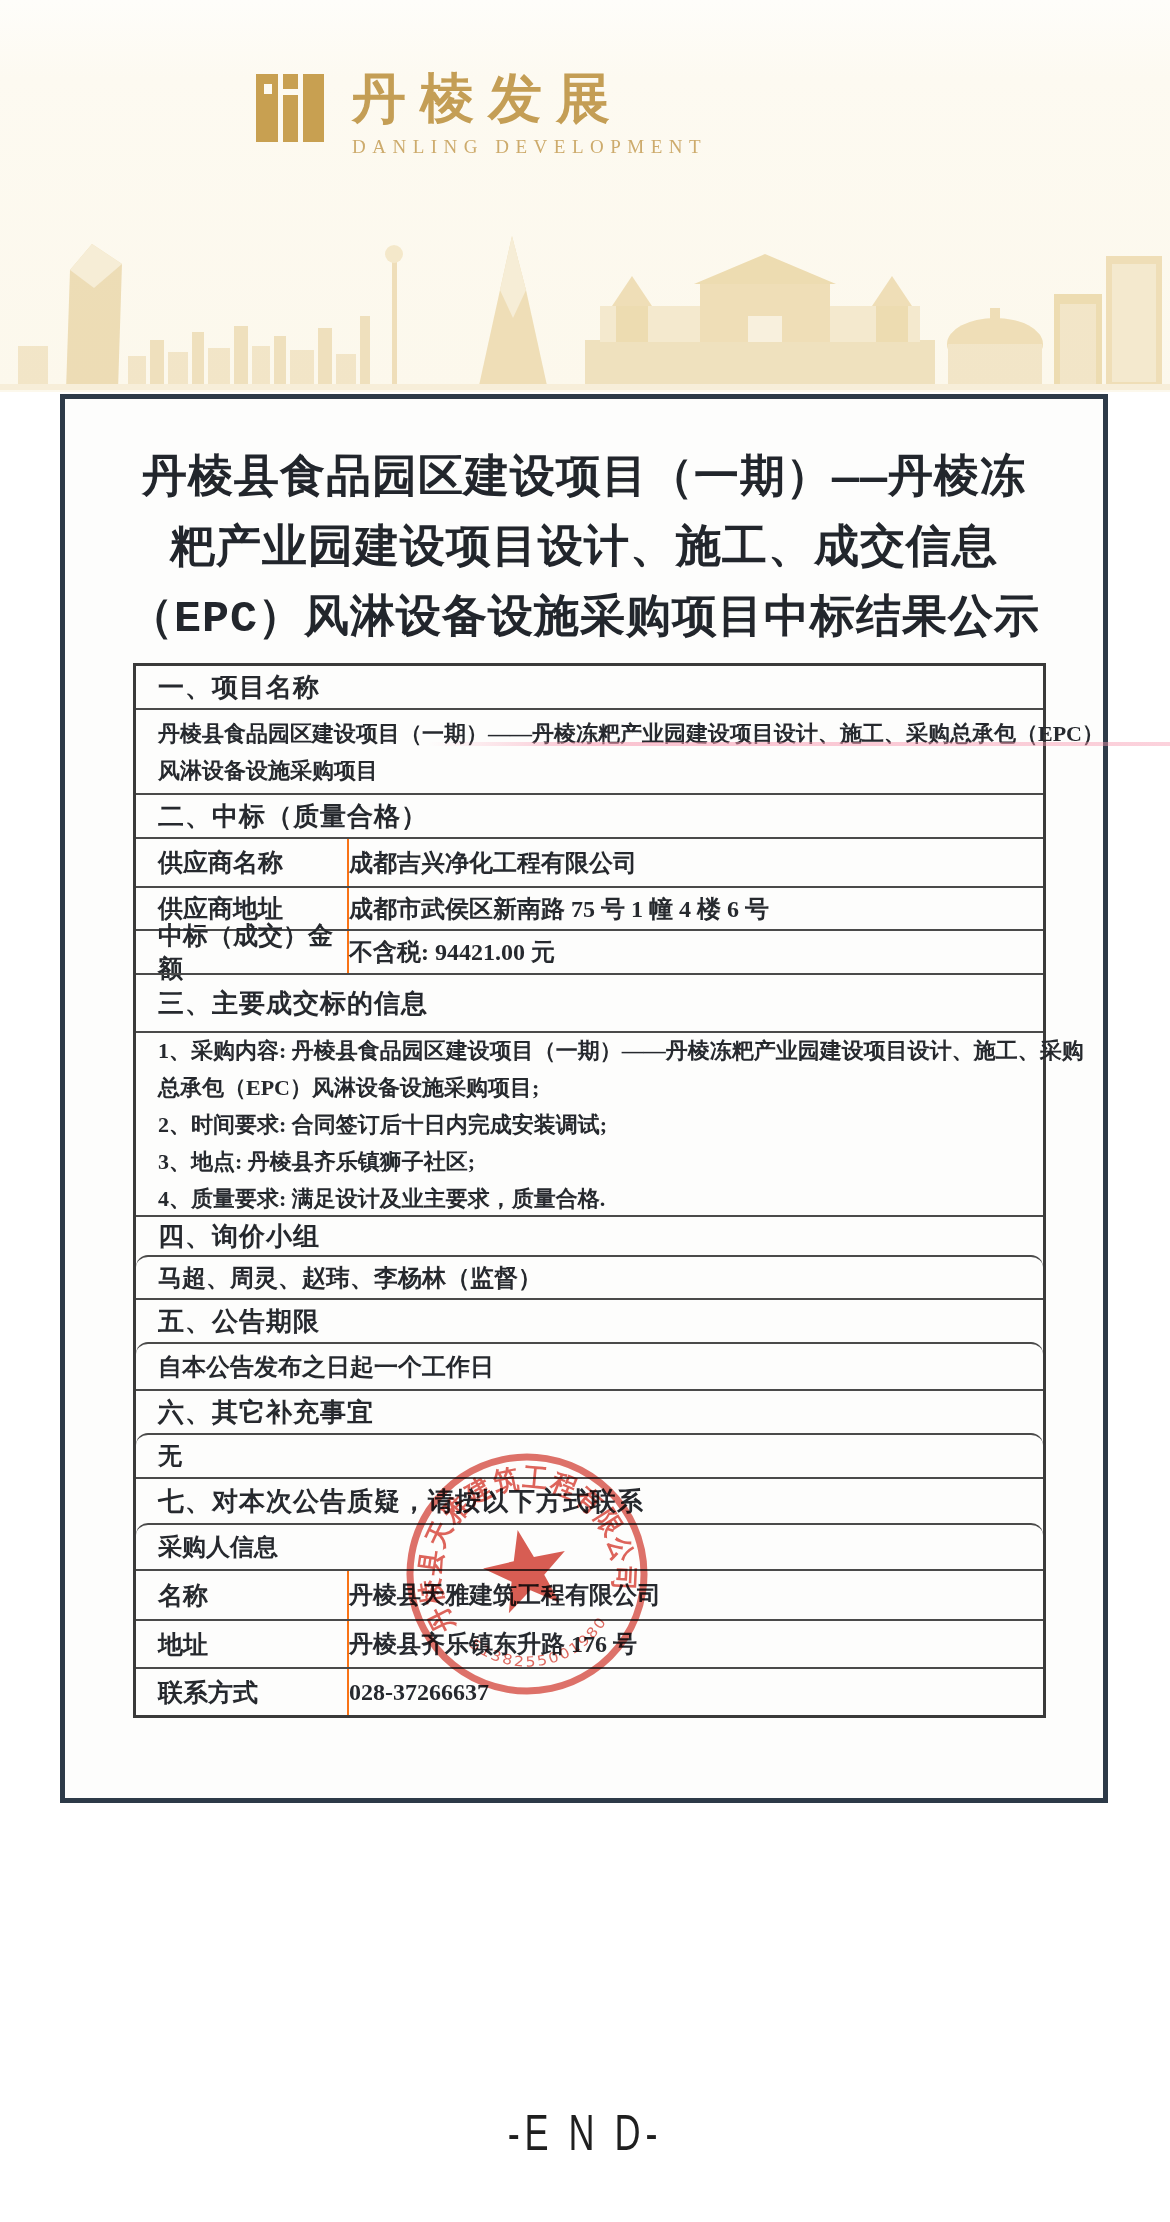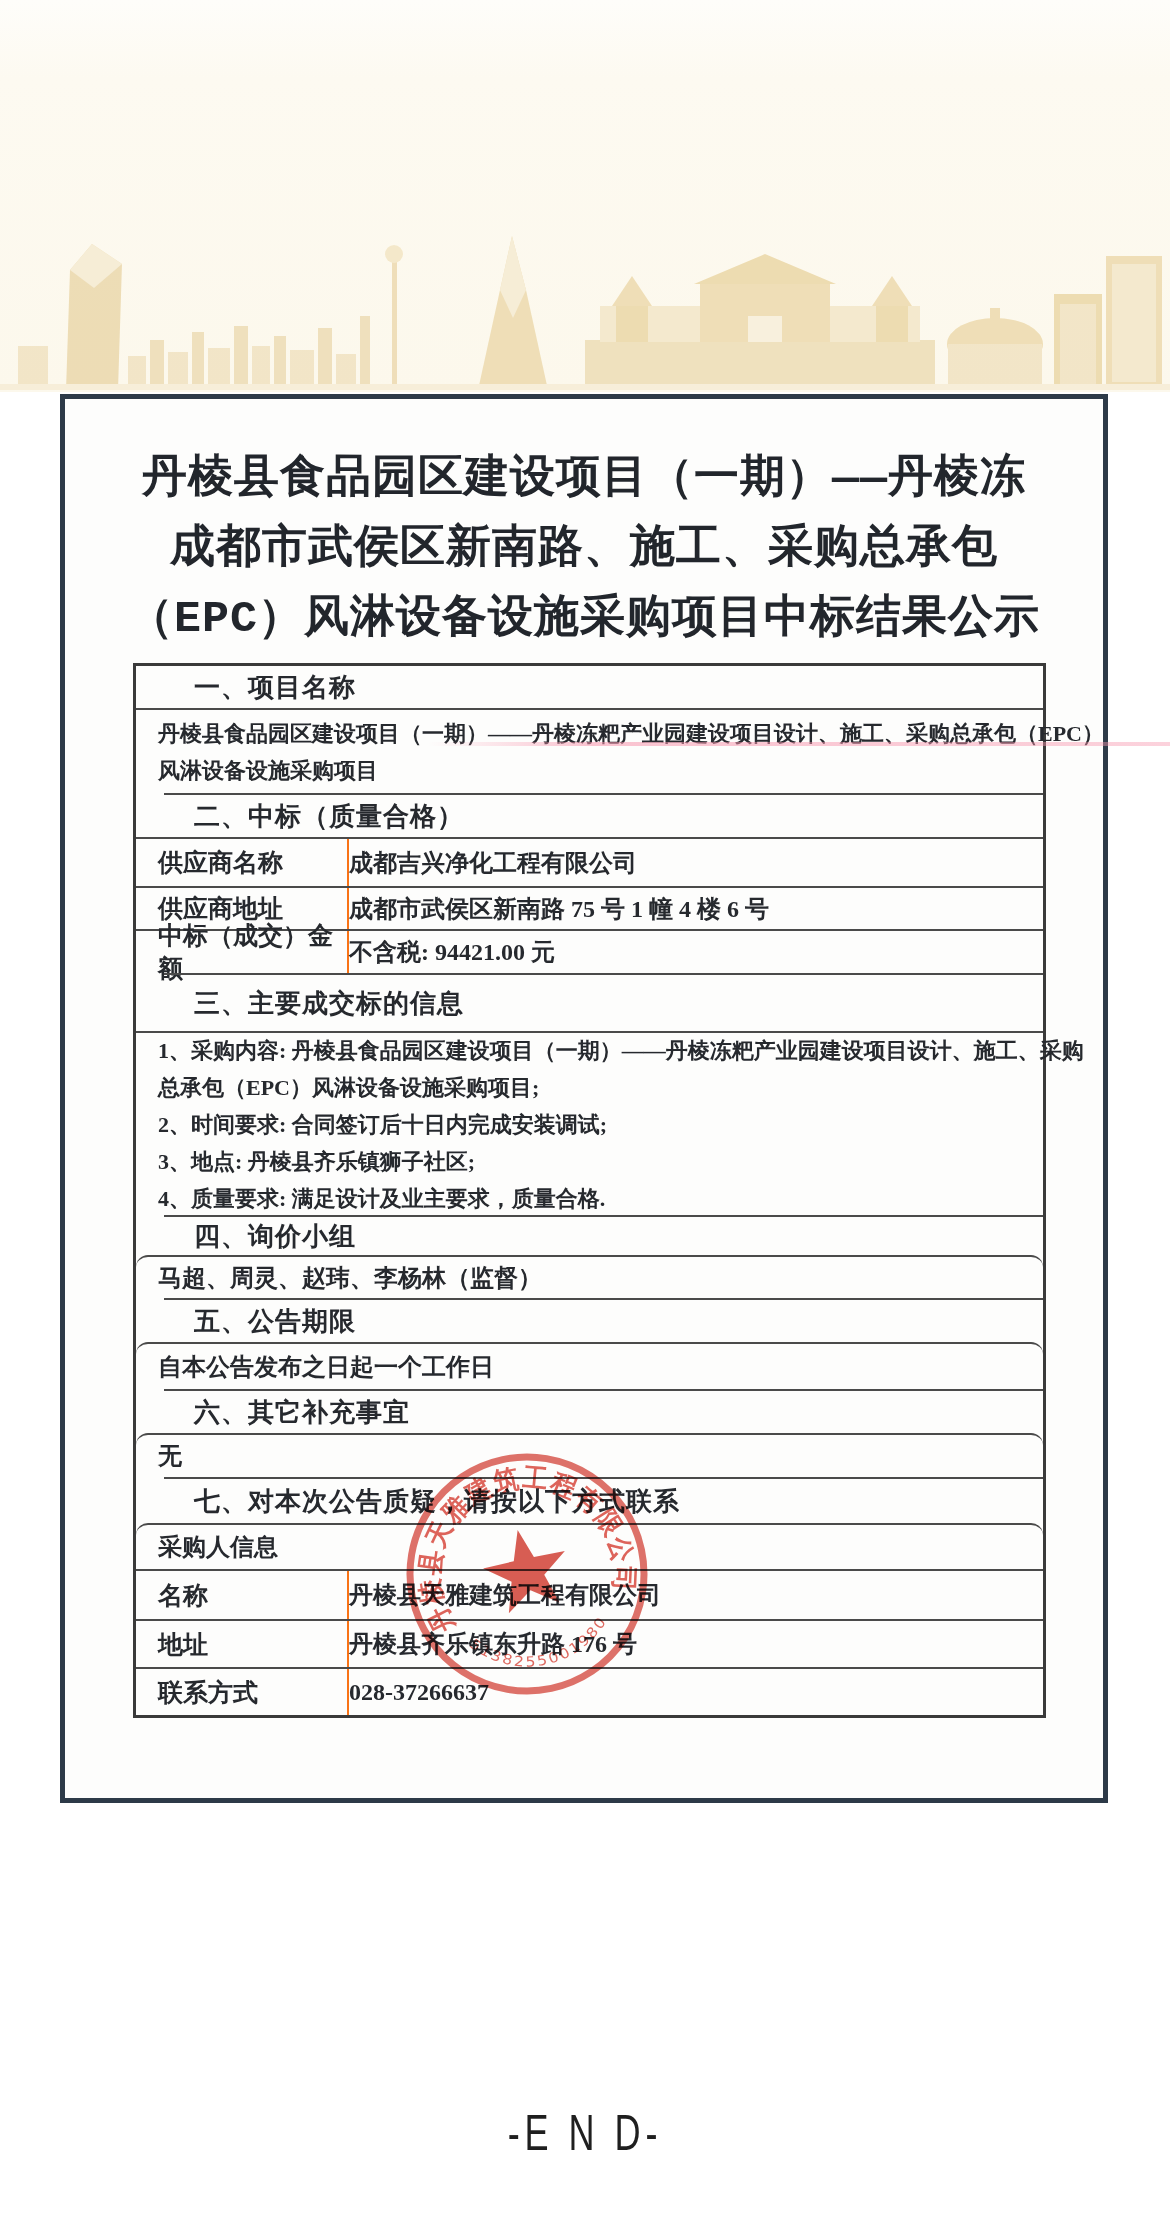--- a/index.html
+++ b/index.html
@@ -22,21 +22,21 @@
   .doc-frame{position:absolute;left:60px;top:394px;width:1048px;height:1409px;
     box-sizing:border-box;border:5px solid #2d3a48;background:#fdfdfc;}
   .doc-title{position:absolute;left:0;top:46px;width:100%;text-align:center;
     font-size:45px;font-weight:700;line-height:70px;color:#22262c;letter-spacing:1px;}
   .doc-title .tline{display:block;font-family:Liberation Mono, monospace;}
   
   .tbl{position:absolute;left:68px;top:264px;width:913px;box-sizing:border-box;
     border:3px solid #3a3a3a;background:transparent;}
   .tr{box-sizing:border-box;border-top:2px solid #4a4a4a;display:flex;align-items:center;position:relative;font-weight:bold;}
   .tr:first-child{border-top:none;}
-  .th{font-weight:700;font-size:26px;padding-left:30px;letter-spacing:1px;color:#26292e;margin-left:28px;}
+  .th{font-weight:700;font-size:26px;padding-left:22px;letter-spacing:1px;color:#26292e;}
   .tc{font-size:24px;padding-left:22px;color:#26292e;border-radius:12px;}
   .tmulti{flex-direction:column;align-items:flex-start;justify-content:center;padding-left:22px;}
   .tmulti .line{font-size:22px;line-height:37px;white-space:nowrap;color:#26292e;}
   .kl{width:213px;box-sizing:border-box;border-right:2px solid #f97316;align-self:stretch;
     display:flex;align-items:center;padding-left:22px;font-size:25px;color:#26292e;}
   .kvv{flex:1;font-size:24px;color:#26292e;}
   
   .pink-line{position:absolute;left:428px;top:742px;width:742px;height:4px;pointer-events:none;z-index:6;
     background:linear-gradient(90deg,rgba(250,160,180,0) 0%,rgba(247,148,172,.55) 22%,rgba(247,148,172,.42) 100%);}
   
@@ -44,20 +44,33 @@
     mix-blend-mode:multiply;opacity:.88;}
   
   .end-label{position:absolute;left:0;top:2108px;width:1170px;text-align:center;
     font-family:"Liberation Sans","DejaVu Sans",sans-serif;font-size:44px;font-weight:500;
     letter-spacing:6px;color:#1f1f1f;transform:scale(.82,1.12);}
 </style>
 </head>
 <body>
 
 <div class="hdr-band">
+  <div class="logo-row">
+    <svg class="logo-icon" viewBox="0 0 68 68">
+      <rect x="0" y="0" width="22" height="68" fill="#c8a051"></rect>
+      <rect x="27" y="0" width="15" height="15" fill="#c8a051"></rect>
+      <rect x="27" y="21" width="15" height="47" fill="#c8a051"></rect>
+      <rect x="47" y="0" width="21" height="68" fill="#c8a051"></rect>
+      <rect x="8" y="10" width="8" height="10" fill="#fdfaf1"></rect>
+    </svg>
+    <div class="logo-texts">
+      <div class="brand-cn">丹棱发展</div>
+      <div class="brand-en">DANLING DEVELOPMENT</div>
+    </div>
+  </div>
 
   <svg class="skyline" viewBox="0 0 1170 162">
     <g opacity="0.9">
       <rect x="18" y="118" width="30" height="44" fill="#f2e4c4"></rect>
       <polygon points="66,162 70,42 92,16 122,36 118,162" fill="#ecdab0"></polygon>
       <polygon points="70,42 92,16 122,36 94,60" fill="#f6ecd4"></polygon>
       <rect x="128" y="128" width="18" height="34" fill="#f2e4c4"></rect>
       <rect x="150" y="112" width="14" height="50" fill="#eedeb8"></rect>
       <rect x="168" y="124" width="20" height="38" fill="#f2e4c4"></rect>
       <rect x="192" y="104" width="12" height="58" fill="#eedeb8"></rect>
@@ -90,21 +103,21 @@
       <rect x="1106" y="28" width="56" height="134" fill="#eedcb2"></rect>
       <rect x="1112" y="36" width="44" height="118" fill="#f4e8cb"></rect>
       <rect x="0" y="156" width="1170" height="6" fill="#f7eed8"></rect>
     </g>
   </svg>
 </div>
 
 <div class="doc-frame">
   <div class="doc-title">
     <span class="tline">丹棱县食品园区建设项目（一期）——丹棱冻</span>
-    <span class="tline">成都市武侯区新南路、施工、采购总承包</span>
+    <span class="tline">粑产业园建设项目设计、施工、成交信息</span>
     <span class="tline">（EPC）风淋设备设施采购项目中标结果公示</span>
   </div>
 
   <div class="tbl">
     <div class="tr th" style="height:42px">
       <span>一、项目名称</span>
     </div>
     <div class="tr tmulti" style="height:85px">
       <div class="line">丹棱县食品园区建设项目（一期）——丹棱冻粑产业园建设项目设计、施工、采购总承包（EPC）</div>
       <div class="line">风淋设备设施采购项目</div>

